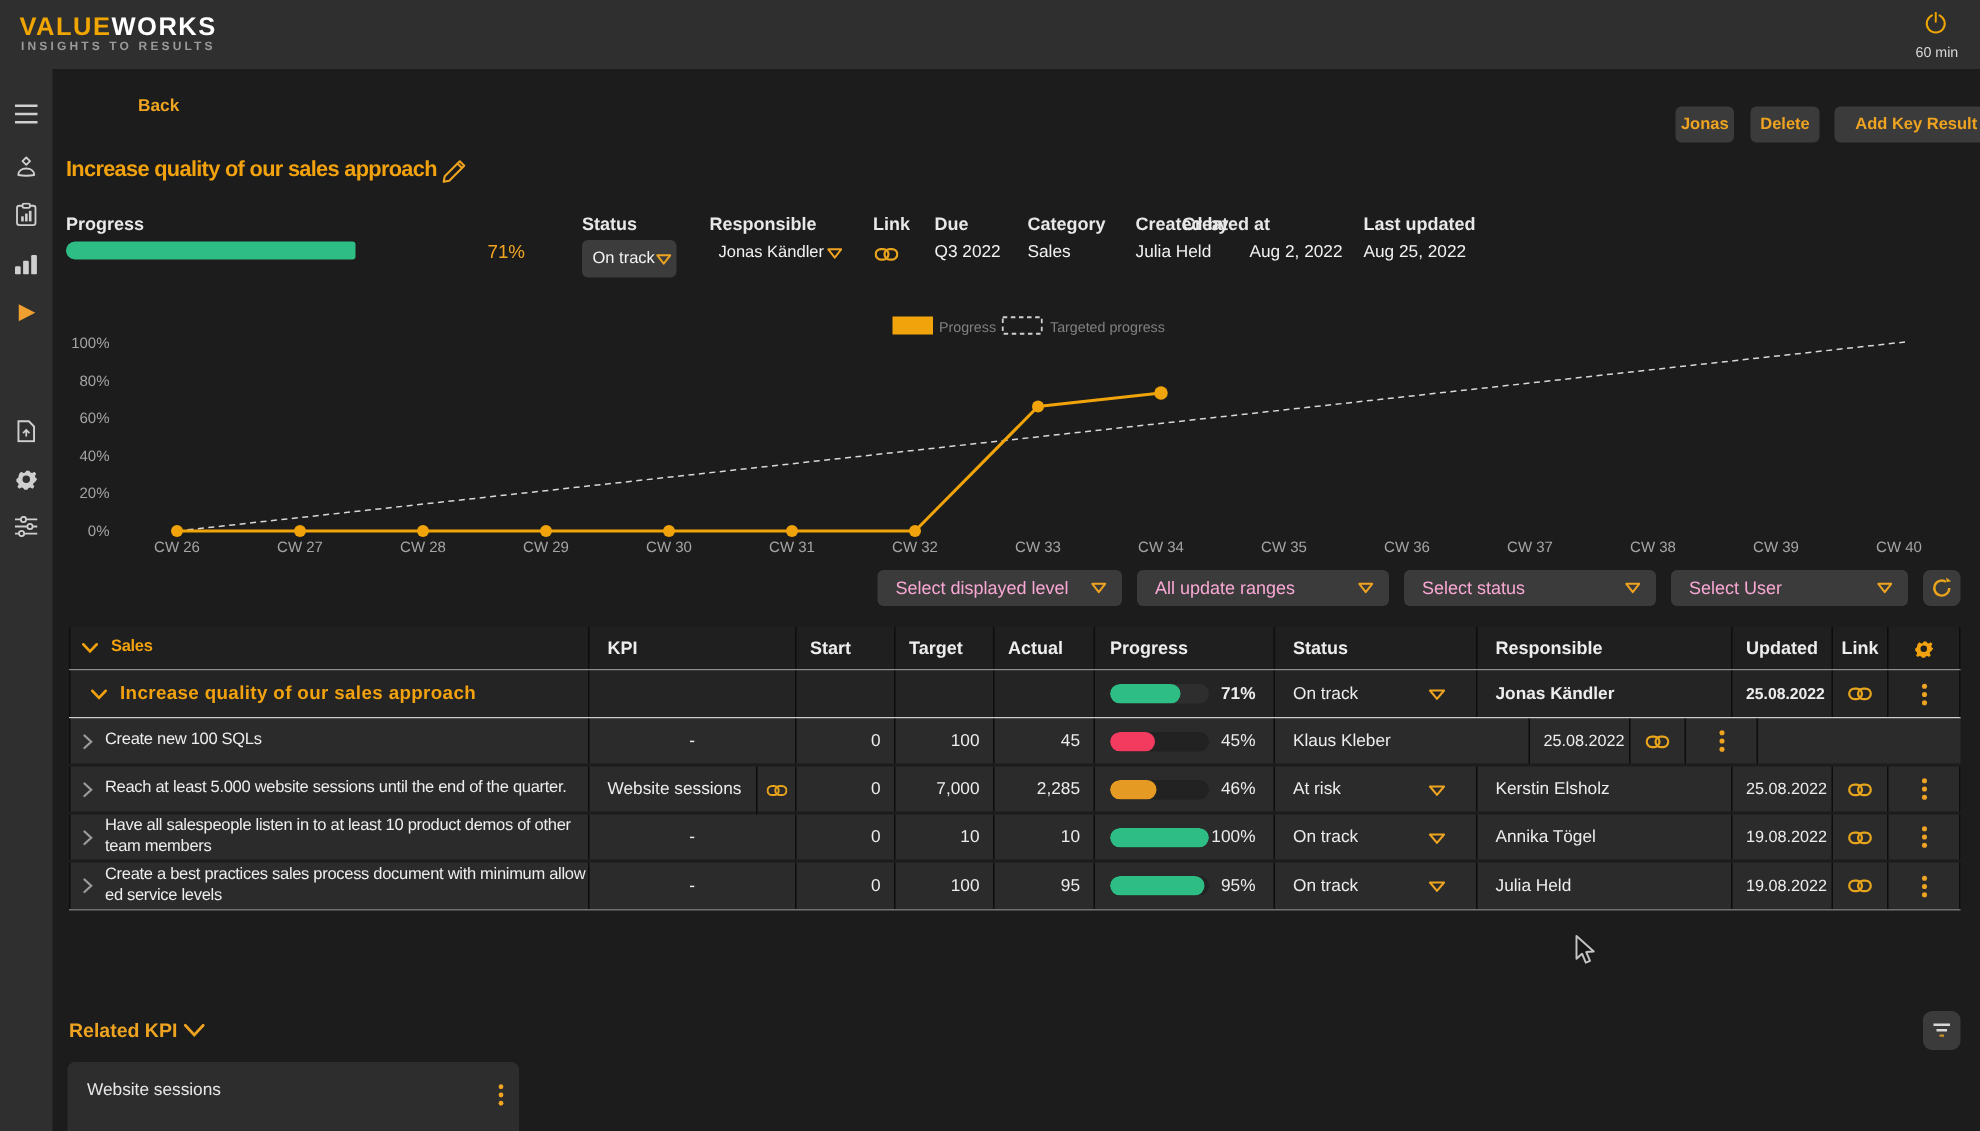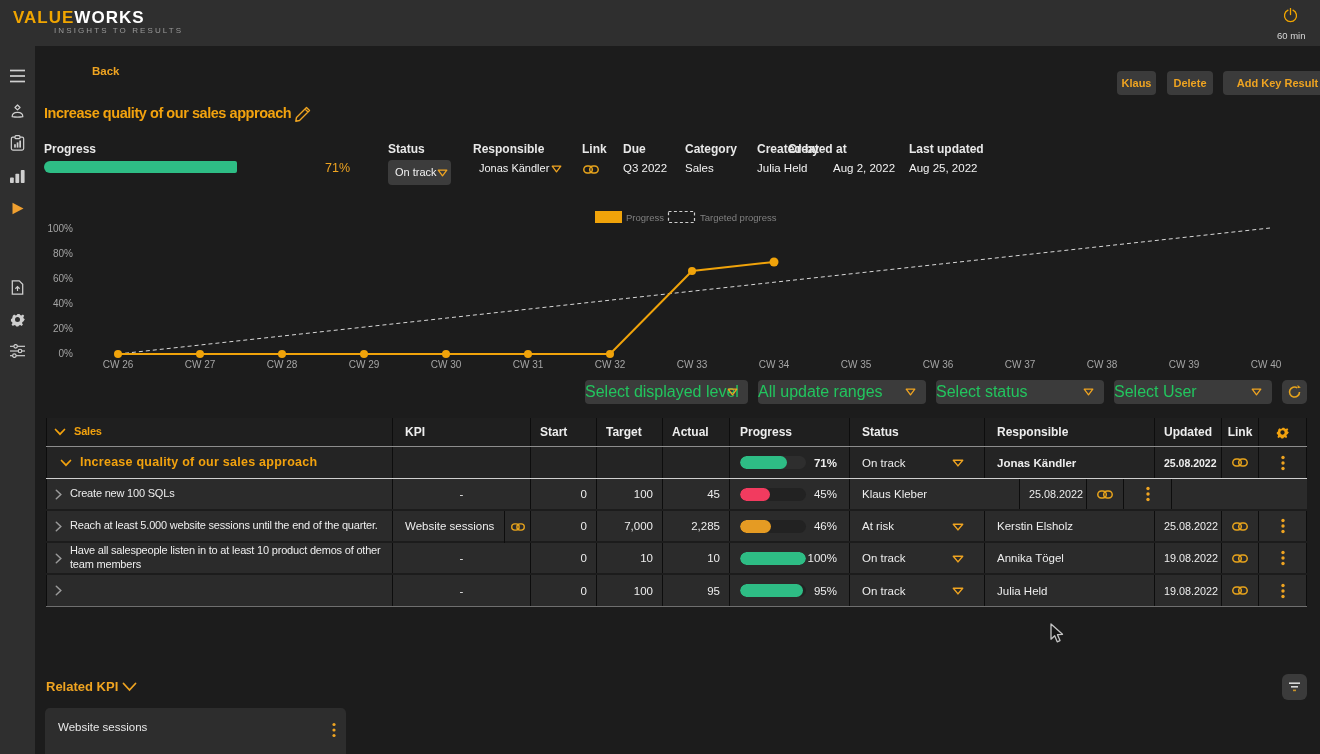--- a/index.html
+++ b/index.html
@@ -3,41 +3,41 @@
 <meta charset="utf-8">
 <style>
 * { margin:0; padding:0; box-sizing:border-box; }
 html,body { width:1320px; height:754px; overflow:hidden; background:#1c1c1c;
   font-family:"Liberation Sans", sans-serif; }
 .abs { position:absolute; }
 
 #topbar { position:absolute; left:0; top:0; width:1320px; height:46px; background:#2f2f2f; z-index:5; }
 #logo1 { position:absolute; left:13px; top:8px; font-size:17px; font-weight:bold; letter-spacing:1px; color:#fff; }
 #logo1 .v { color:#f0a500; }
-#logo2 { position:absolute; left:14px; top:25.5px; font-size:8px; font-weight:normal; letter-spacing:2.1px; color:#9a9a9a;margin-left:40px; }
+#logo2 { position:absolute; left:14px; top:25.5px; font-size:8px; font-weight:bold; letter-spacing:2.1px; color:#9a9a9a; }
 #pwr { position:absolute; left:1283px; top:8px; }
 #mins { position:absolute; left:1277px; top:30px; font-size:9.5px; color:#d8d8d8; }
 
 #sidebar { position:absolute; left:0; top:46px; width:35px; height:708px; background:#2f2f2f; z-index:4; }
 .sic { position:absolute; left:9px; }
 
 #back { position:absolute; left:44px; top:65px; font-size:11.5px; font-weight:bold; color:#efa421;padding-left:48px; }
 .btn { position:absolute; top:71px; height:24px; background:#3b3b3b; border-radius:4px;
   color:#efa421; font-size:11px; font-weight:bold; text-align:center; line-height:24px; white-space:nowrap; }
 #title { position:absolute; left:44px; top:105px; font-size:14.5px; font-weight:bold; letter-spacing:-0.45px; color:#f2a20e; }
 
 .mlabel { position:absolute; top:142px; font-size:12px; font-weight:bold; color:#e8e8e8; }
 .mval { position:absolute; top:162px; font-size:11.5px; color:#f2f2f2; }
 #pbar { position:absolute; left:44px; top:161px; width:193px; height:12px; background:#2ebd85; border-radius:6px 2px 2px 6px; }
 #ppct { position:absolute; left:325px; top:161px; font-size:12.5px; color:#efa421; }
 #statusbox { position:absolute; left:388px; top:160px; width:63px; height:25px; background:#3c3c3c; border-radius:4px;
   color:#f2f2f2; font-size:11px; line-height:25px; padding-left:7px; }
 
 .fbtn { position:absolute; top:380px; height:24px; background:#3b3b3b; border-radius:4px;
-  color:#22c55e; font-size:16px; line-height:24px; padding-left:0; }
+  color:#f9a8d4; font-size:12px; line-height:24px; padding-left:12px; }
 .fbtn svg { position:absolute; right:10px; top:8px; }
 #refreshbtn { position:absolute; left:1282px; top:380px; width:25px; height:24px; background:#3b3b3b; border-radius:5px; }
 
 #tbl { position:absolute; left:46px; top:418px; width:1261px; font-size:11.5px; color:#ededed; }
 .trow { display:flex; width:1261px; }
 .td { border-right:1px solid #0d0d0d; position:relative; display:flex; align-items:center; }
 .td:first-child { border-left:1px solid #0d0d0d; }
 .c0 { width:347px; padding-left:8px; font-size:11px; letter-spacing:-0.2px; line-height:1.25; }
 .c1 { width:138px; justify-content:center; }
 .c2 { width:66px;  justify-content:flex-end; padding-right:9px; }
@@ -119,21 +119,21 @@
         <circle cx="9" cy="3.5" r="2.8" fill="#2f2f2f"></circle>
       <line x1="0" y1="11" x2="24" y2="11"></line>
         <circle cx="16" cy="11" r="2.8" fill="#2f2f2f"></circle>
       <line x1="0" y1="18.5" x2="24" y2="18.5"></line>
         <circle cx="7" cy="18.5" r="2.8" fill="#2f2f2f"></circle>
     </g>
   </svg>
 </div>
 
 <div id="back">Back</div>
-<div class="btn" style="left:1117px;width:39px;">Klaus</div>
+<div class="btn" style="left:1117px;width:39px;">Jonas</div>
 <div class="btn" style="left:1167px;width:46px;">Delete</div>
 <div class="btn" style="left:1223px;width:109px;">Add Key Result</div>
 
 <div id="title">Increase quality of our sales approach</div>
 <svg class="abs" style="left:294px;top:105px" width="18" height="18" viewBox="0 0 18 18">
   <path d="M2.5 12.5 L12.5 2.5 L15.5 5.5 L5.5 15.5 L1.8 16.2 Z M11 4 l3 3" fill="none" stroke="#efa421" stroke-width="1.4" stroke-linejoin="round"></path>
 </svg>
 
 <div class="mlabel" style="left:44px">Progress</div>
 <div class="mlabel" style="left:388px">Status</div>
@@ -415,20 +415,21 @@
           <circle cx="2" cy="13.5" r="1.7" fill="#efa421"></circle>
         </svg>
       </div>
   </div>
 
   <div class="trow krow">
     <div class="td c0">
       <svg class="chev" width="7" height="11" viewBox="0 0 7 11">
           <path d="M1.3 1.3 L5.8 5.5 L1.3 9.7" fill="none" stroke="#9a9a9a" stroke-width="1.5" stroke-linecap="round"></path>
         </svg>
+      <span style="word-break:break-all">Create a best practices sales process document with minimum allowed service levels</span>
       </div>
     <div class="td c1">-</div>
     <div class="td c2">0</div>
       <div class="td c3">100</div>
       <div class="td c4">95</div>
     <div class="td c5">
         <div class="pill">
           <div class="pfill" style="width:63px;background:#2ebd85"></div>
         </div>
         <span class="ppct">95%</span>

